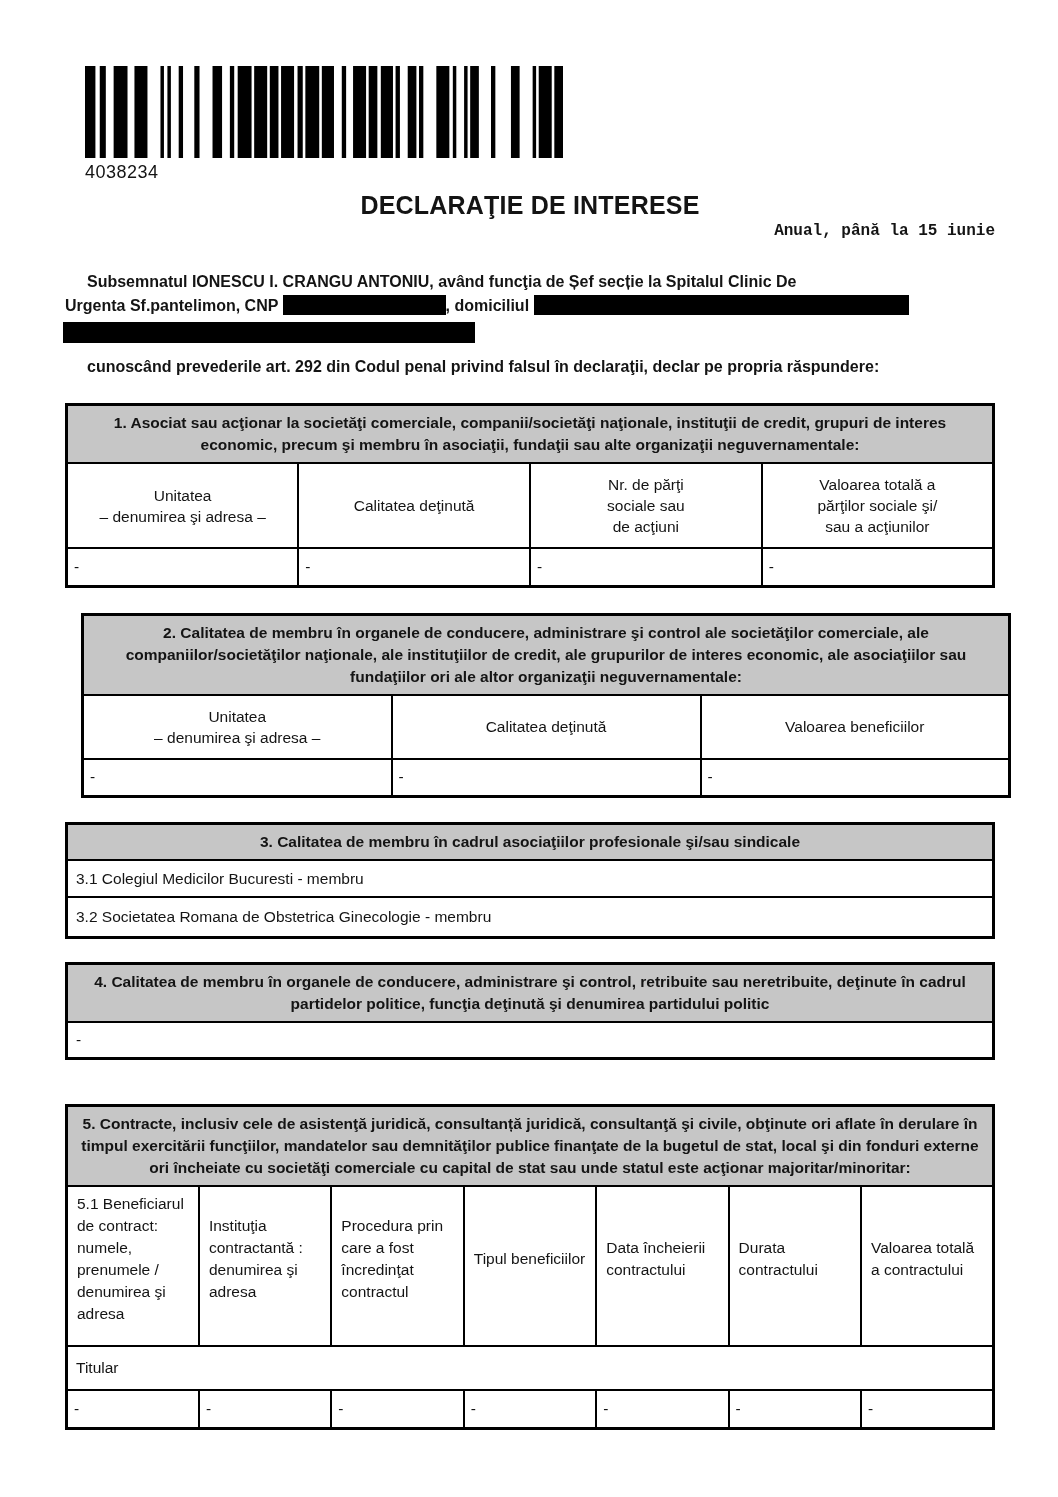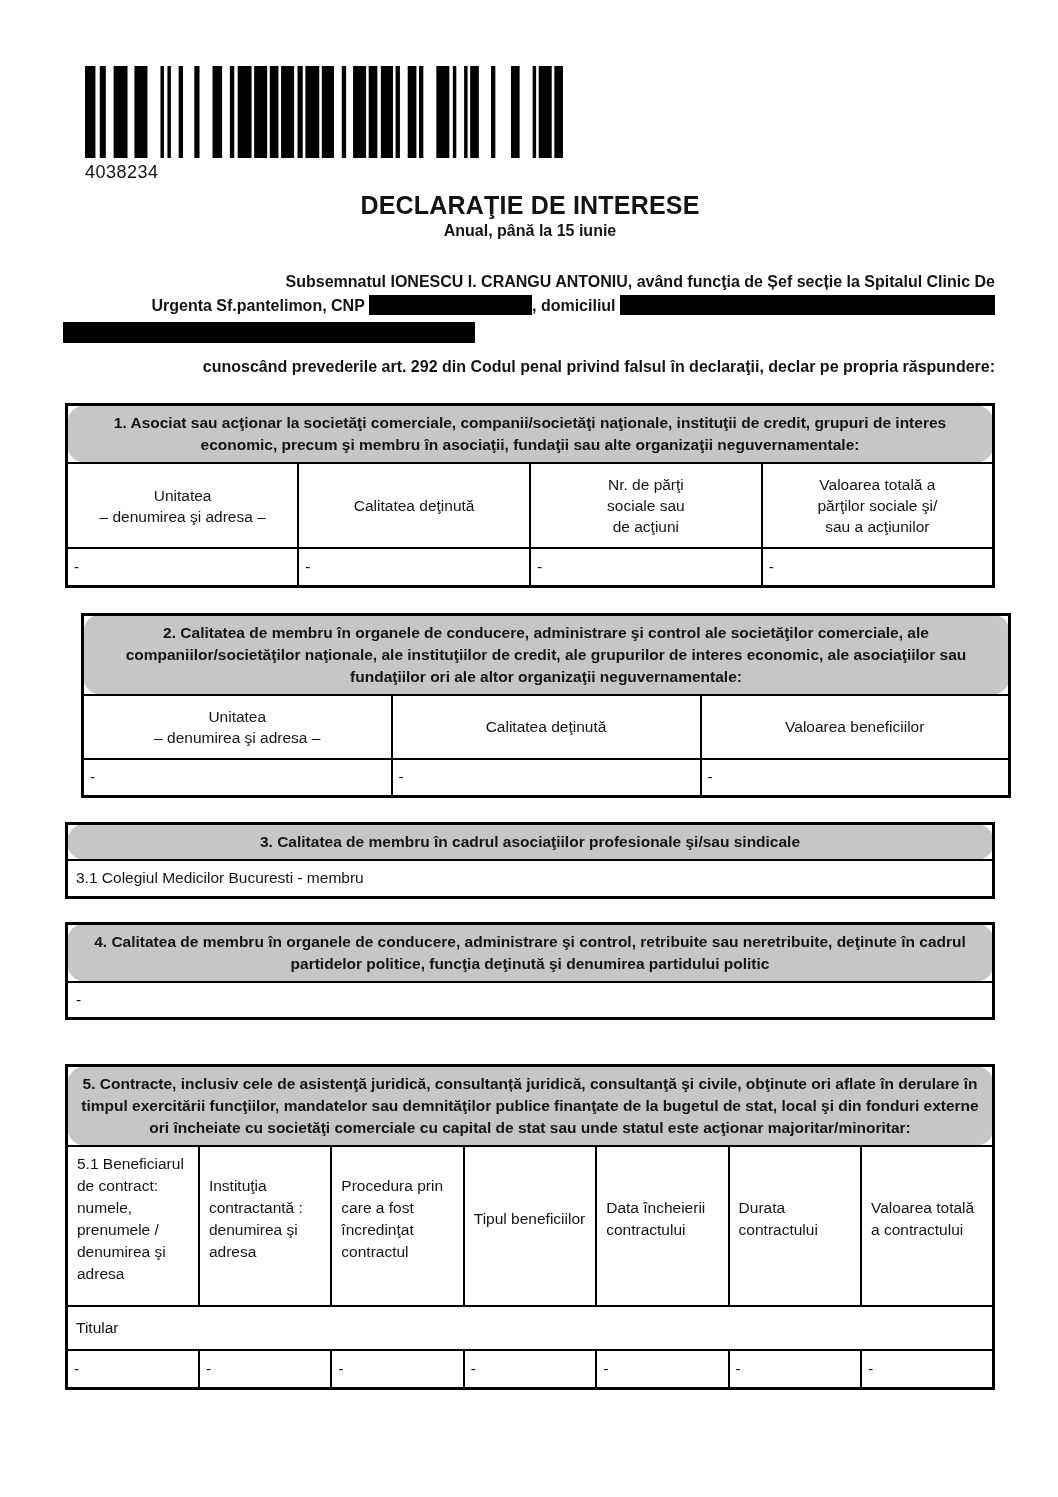--- a/index.html
+++ b/index.html
@@ -10,39 +10,39 @@
   }
   .page { width:1058px; height:1497px; padding:66px 63px 0 65px; position:relative; }
 
   
   .barcode-wrap { margin-left:20px; }
   .barcode-svg { display:block; width:478px; height:92px; fill:#000; }
   .barcode-num { font-size:18px; margin:4px 0 0 0; letter-spacing:0.5px; }
 
   
   .doc-title { text-align:center; font-size:25px; font-weight:700; margin-top:8px; letter-spacing:0.2px; }
-  .doc-subtitle { text-align:center; font-size:16px; font-weight:700; margin-top:2px; }
-
-  
-  .para { font-size:16px; font-weight:700; line-height:24px; margin:0;text-align:right; }
+  .doc-subtitle { text-align:right; font-size:16px; font-weight:700; margin-top:2px;font-family:Liberation Mono, monospace; }
+
+  
+  .para { font-size:16px; font-weight:700; line-height:24px; margin:0; }
   .intro { margin-top:30px; }
   .oath  { margin-top:12px; text-indent:22px; }
   .indent1 { display:block; text-indent:22px; }
 
   .redact { display:inline-block; background:#000; height:20px; vertical-align:-4px; }
   .redact-cnp   { width:163px; }
   .redact-addr1 { width:375px; }
   .redact-addr2 { display:block; width:412px; height:21px; background:#000; margin:4px 0 0 -2px; }
 
   
   table.decl { width:930px; border-collapse:collapse; table-layout:fixed; border:3px solid #000; }
   table.decl td { border:2px solid #000; font-size:15.5px; color:#141414; }
   td.sec-title {
     background:#c6c6c6; font-weight:700; text-align:center;
-    padding:6px 12px; line-height:22px; font-size:16px;border-radius:19px;
+    padding:6px 12px; line-height:22px; font-size:16px;
   }
   td.colhead {
     text-align:center; vertical-align:middle; white-space:pre-line;
     line-height:21px; padding:10px 6px;
   }
   td.cell { height:38px; vertical-align:middle; text-align:left; padding:2px 6px; }
   td.rowline { height:37px; vertical-align:middle; text-align:left; padding:2px 8px; }
 
   .t1 { margin-top:24px; }
   .t2 { margin-top:25px;margin-left:16px; }
@@ -161,20 +161,23 @@
     </table>
 
   <table class="decl t3">
     <tbody>
         <tr>
           <td class="sec-title">3. Calitatea de membru în cadrul asociaţiilor profesionale şi/sau sindicale</td>
         </tr>
     <tr>
       <td class="rowline">3.1 Colegiul Medicilor Bucuresti - membru</td>
     </tr>
+    <tr>
+      <td class="rowline" style="height:40px">3.2 Societatea Romana de Obstetrica Ginecologie - membru</td>
+    </tr>
   </tbody>
     </table>
 
   <table class="decl t4">
     <tbody>
         <tr>
           <td class="sec-title">4. Calitatea de membru în organele de conducere, administrare şi control, retribuite sau neretribuite, deţinute în cadrul partidelor politice, funcţia deţinută şi denumirea partidului politic</td>
         </tr>
     <tr>
       <td class="rowline">-</td>

